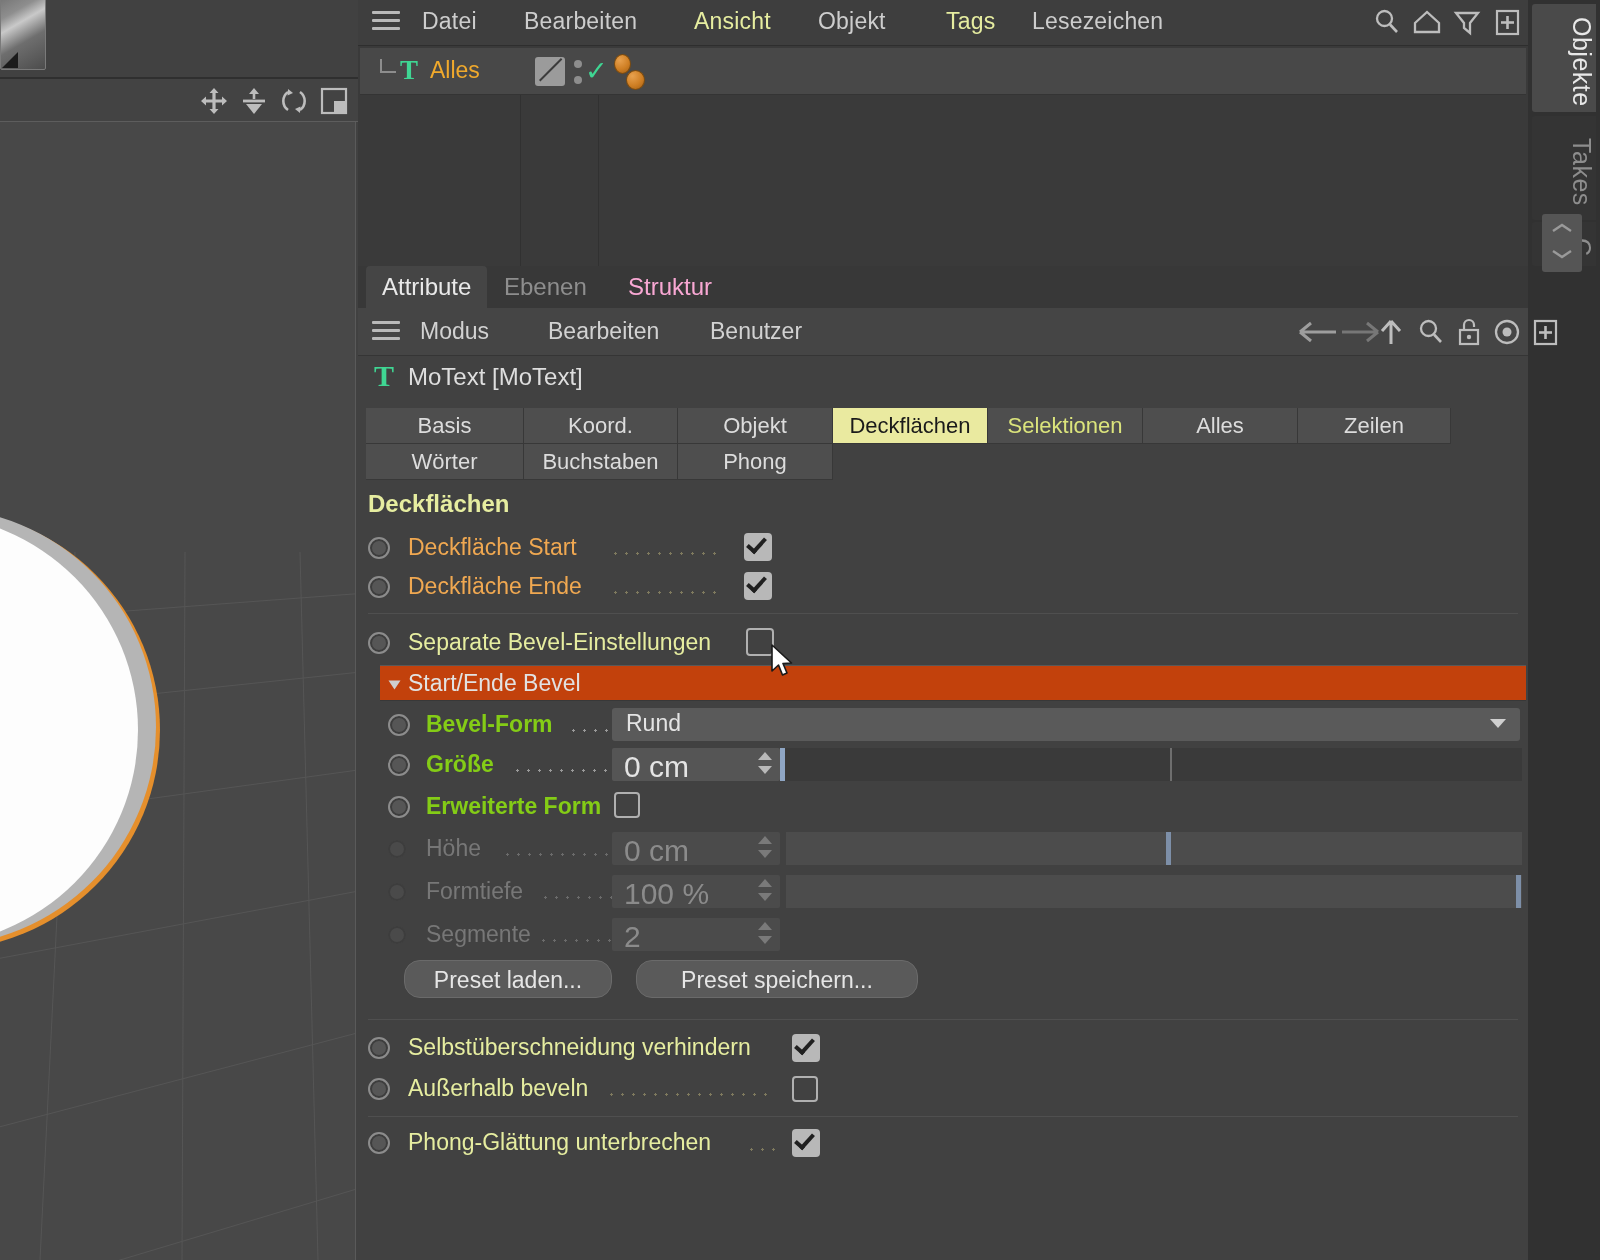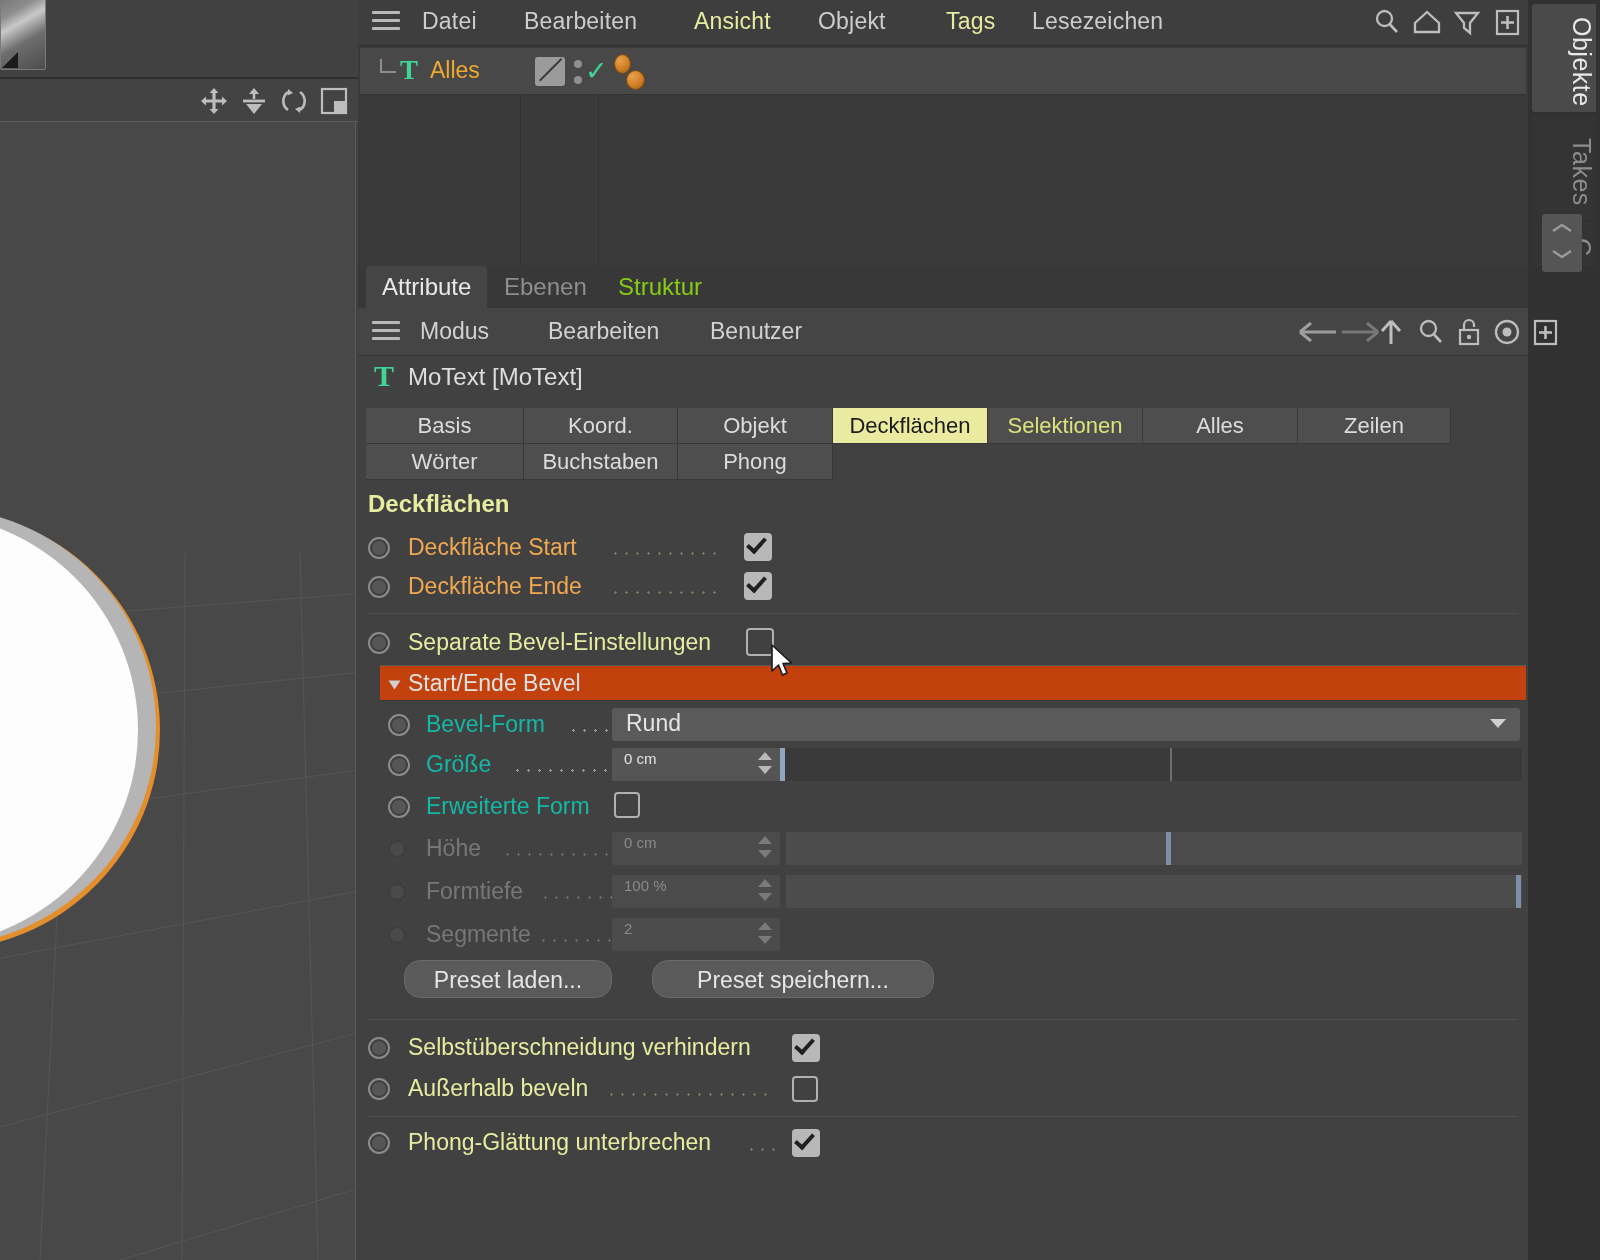--- a/index.html
+++ b/index.html
@@ -113,21 +113,21 @@
   #attr{
     position:absolute; left:358px; top:266px; width:1170px; height:994px;
     background:#414141;
   }
   #attr-tabbar{ position:absolute; left:0; top:0; width:1170px; height:42px; background:#383838; }
   .attr-tab{
     position:absolute; top:0; height:42px; font-size:24px; padding:7px 16px 0 16px;
   }
   #tab-attribute{ left:8px; background:#454545; color:#e9e9e9; border-radius:4px 4px 0 0; }
   #tab-ebenen{ left:130px; color:#8e8e8e; }
-  #tab-struktur{ left:244px; color:#84cc16; }
+  #tab-struktur{ left:254px; color:#f9a8d4; }
 
   #attr-menubar{
     position:absolute; left:0; top:42px; width:1170px; height:48px;
     background:#454545; border-bottom:1px solid #353535;
   }
   #attr-hamburger{ position:absolute; left:14px; top:13px; width:28px; height:22px; }
   #attr-hamburger i{ display:block; height:3px; background:#b9b9b9; margin-bottom:5px; border-radius:1px; }
   .attr-menu{ position:absolute; top:10px; font-size:23px; color:#d2d2d2; white-space:nowrap; }
   .attr-ticon{ position:absolute; top:9px; width:30px; height:30px; }
 
@@ -158,21 +158,21 @@
     position:absolute; left:8px; top:9px; width:22px; height:22px; border-radius:50%;
     background:#565656; border:2px solid #8c8c8c; box-shadow:inset 0 0 0 2px #3d3d3d;
   }
   .pin.sm{ left:28px; top:11px; width:18px; height:18px; border:0; background:#6a6a6a; box-shadow:none; }
   .pin.dim{ background:#4a4a4a; border-color:#5c5c5c; box-shadow:inset 0 0 0 2px #3d3d3d; }
   .pin.ind{ left:28px; top:9px; }
 
   .lbl{ position:absolute; font-size:23px; white-space:nowrap; top:6px; }
   .lbl.orange{ color:#f0a851; }
   .lbl.yellowish{ color:#e6eda0; }
-  .lbl.plain{ color:#14b8a6; }
+  .lbl.plain{ color:#84cc16;font-weight:bold; }
   .lbl.dim{ color:#777; }
 
   .dots{ position:absolute; top:24px; height:3px; }
   .dots:before{
     content:""; position:absolute; left:0; top:0; right:0; height:3px;
     background-image:radial-gradient(circle, currentColor 1.3px, transparent 1.4px);
     background-size:11px 3px; background-repeat:repeat-x;
   }
 
   .cb{
@@ -203,21 +203,21 @@
     position:absolute; top:3px; height:33px; background:#5a5a5a;
     border-radius:3px; color:#e4e4e4; font-size:23px; padding:2px 0 0 14px;
   }
   .combo .caret{
     position:absolute; right:14px; top:11px; width:0; height:0;
     border-left:8px solid transparent; border-right:8px solid transparent; border-top:9px solid #cfcfcf;
   }
 
   .numfield{
     position:absolute; top:3px; height:33px; background:#555;
-    color:#e4e4e4; font-size:15px; padding:2px 0 0 12px; border-radius:2px;
+    color:#e4e4e4; font-size:30px; padding:2px 0 0 12px; border-radius:2px;
   }
   .numfield.dimf{ background:#4b4b4b; color:#8b8b8b; }
   .spin{ position:absolute; right:8px; top:4px; width:14px; height:26px; }
   .spin i{ display:block; width:0; height:0; margin-left:0px; }
   .spin .up{ border-left:7px solid transparent; border-right:7px solid transparent; border-bottom:8px solid #b9b9b9; }
   .spin .dn{ margin-top:6px; border-left:7px solid transparent; border-right:7px solid transparent; border-top:8px solid #b9b9b9; }
   .spin.dimsp .up{ border-bottom-color:#7a7a7a; }
   .spin.dimsp .dn{ border-top-color:#7a7a7a; }
 
   .slidertrack{
@@ -569,21 +569,21 @@
           <span>2</span>
           <span class="spin dimsp">
               <i class="up"></i>
               <i class="dn"></i>
             </span>
         </div>
       </div>
 
       <div class="row" style="height:54px;">
         <div class="pbtn" style="left:44px; width:208px;">Preset laden...</div>
-        <div class="pbtn" style="left:292px; width:282px;">Preset speichern...</div>
+        <div class="pbtn" style="left:276px; width:282px;">Preset speichern...</div>
       </div>
 
       <div class="hr"></div>
 
       <div class="row" style="height:42px;">
         <div class="pin" style="top:10px;"></div>
         <div class="lbl yellowish" style="left:48px; top:7px;">Selbstüberschneidung verhindern</div>
         <div class="cb" style="left:432px; top:7px;">
             <span class="tick"></span>
           </div>

